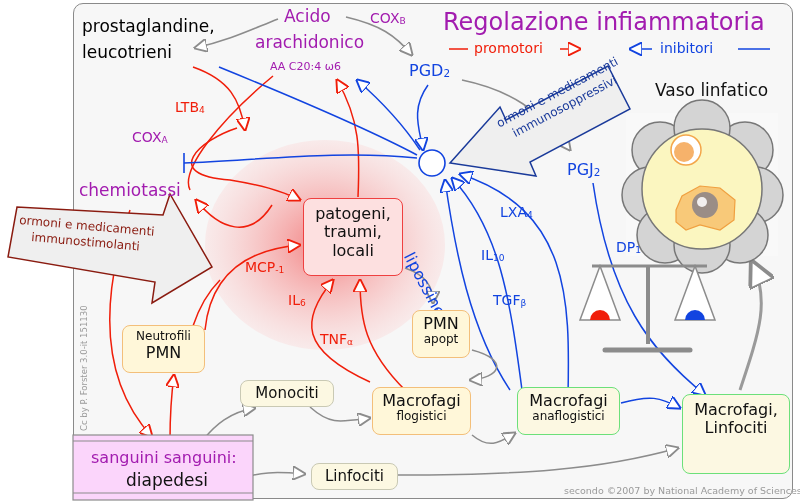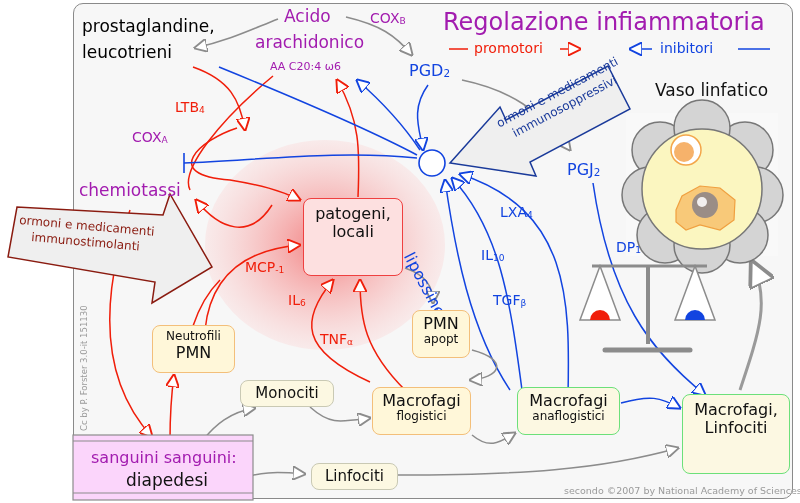--- a/index.html
+++ b/index.html
@@ -158,23 +158,24 @@
   <div>ormoni e medicamenti</div>
   <div>immunosoppressivi</div>
 </div>
 <div class="t" style="left:20px;top:212px;font-size:12px;color:#8a1b10;transform:rotate(5deg);transform-origin:left top;line-height:1.35;text-align:center;">
   <div>ormoni e medicamenti</div>
   <div>immunostimolanti</div>
 </div>
 
 <div class="box rb" style="left:303px;top:198px;width:100px;height:78px;font-size:16px;padding-top:6px;">
   <div>patogeni,</div>
+    <div>traumi,</div>
     <div>locali</div>
 </div>
-<div class="box yb" style="left:152px;top:325px;width:83px;height:48px;padding-top:4px;">
+<div class="box yb" style="left:122px;top:325px;width:83px;height:48px;padding-top:4px;">
   <div style="font-size:12px;">Neutrofili</div>
     <div style="font-size:16px;">PMN</div>
 </div>
 <div class="box yb" style="left:412px;top:310px;width:58px;height:48px;padding-top:4px;">
   <div style="font-size:16px;">PMN</div>
     <div style="font-size:12px;">apopt</div>
 </div>
 <div class="box cb" style="left:240px;top:380px;width:94px;height:27px;font-size:15px;padding-top:4px;">Monociti</div>
 <div class="box yb" style="left:372px;top:387px;width:99px;height:48px;padding-top:4px;">
   <div style="font-size:16px;">Macrofagi</div>

